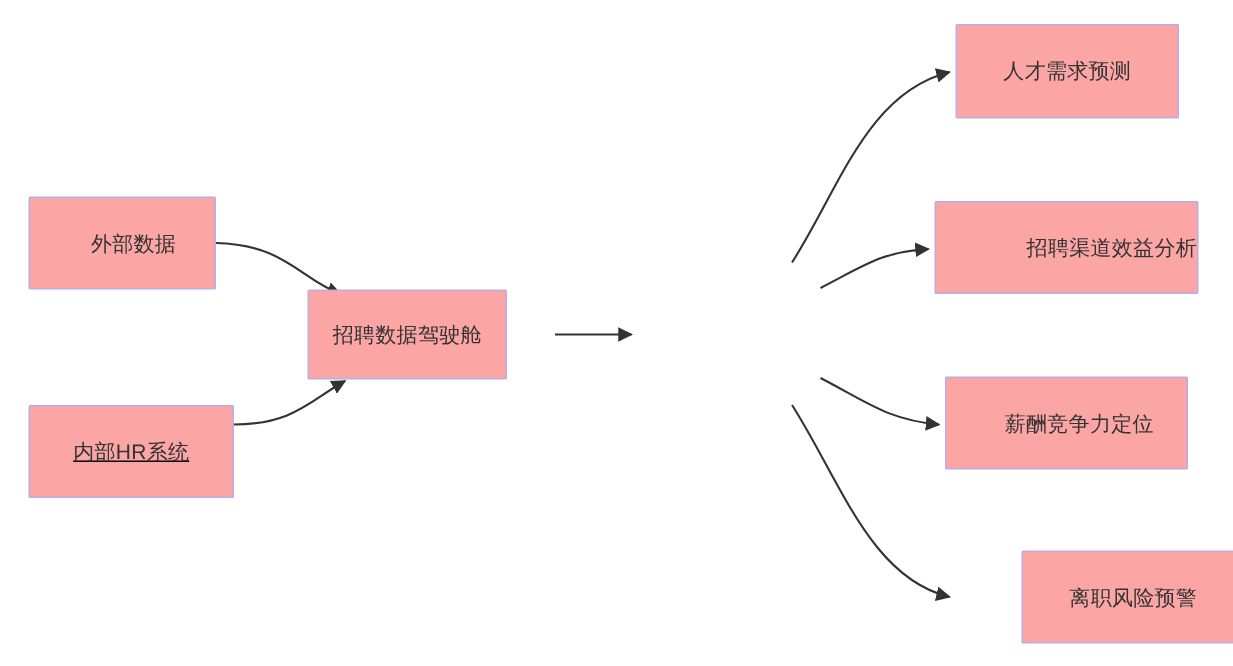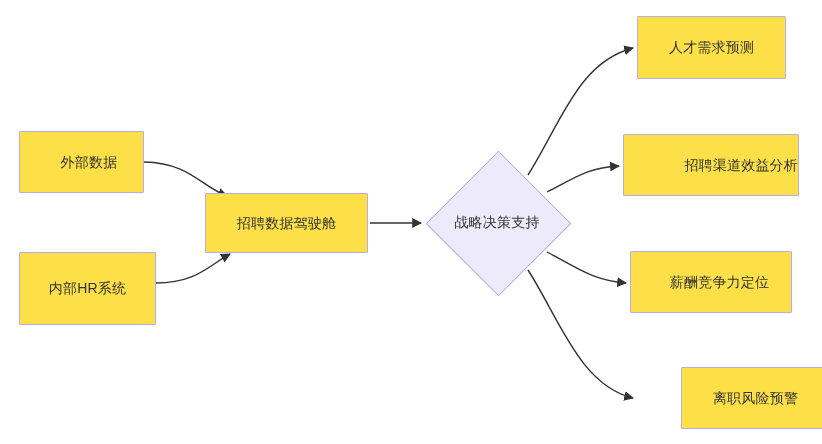--- a/index.html
+++ b/index.html
@@ -26,21 +26,21 @@
     width: 822px;
     height: 444px;
     pointer-events: none;
   }
   .node {
     position: absolute;
     box-sizing: border-box;
     display: flex;
     align-items: center;
     justify-content: center;
-    background: #fde047;
+    background: #fca5a5;
     border: 1px solid #B9ACE9;
     border-radius: 1px;
   }
   .node-label {
     font-size: 14px;
     line-height: 1.2;
     color: #333333;
     letter-spacing: 0.2px;
     white-space: nowrap;
     text-align: center;
@@ -86,32 +86,28 @@
         <path d="M 547 192 C 578 176, 588 168, 619 166" fill="none" stroke="#333333" stroke-width="1.4" marker-end="url(#arrowhead)"></path>
         <path d="M 547 252 C 578 268, 592 280, 626 283" fill="none" stroke="#333333" stroke-width="1.4" marker-end="url(#arrowhead)"></path>
         <path d="M 528 270 C 560 320, 580 385, 633 398" fill="none" stroke="#333333" stroke-width="1.4" marker-end="url(#arrowhead)"></path>
       </g>
   </svg>
 
   <div class="node" id="node-external-data" style="left: 19px; top: 131px; width: 125px; height: 62px; padding-left: 15px;">
     <span class="node-label">外部数据</span>
   </div>
 
-  <div class="node" id="node-internal-hr-system" style="left: 19px; top: 252px; width: 137px; height: 73px;">
+  <div class="node" id="node-internal-hr-system" style="left: 19px; top: 270px; width: 137px; height: 62px; text-decoration: underline;">
     <span class="node-label">内部HR系统</span>
   </div>
 
-  <div class="node" id="node-recruitment-data-cockpit" style="left: 205px; top: 193px; width: 163px; height: 60px;">
+  <div class="node" id="node-recruitment-data-cockpit" style="left: 205px; top: 193px; width: 133px; height: 60px;">
     <span class="node-label">招聘数据驾驶舱</span>
   </div>
 
-  <div class="node diamond" id="node-strategic-decision-support" style="left: 425px; top: 151px; width: 144px; height: 143px;">
-    <span class="diamond-shape"></span>
-    <span class="node-label">战略决策支持</span>
-  </div>
 
   <div class="node" id="node-talent-demand-forecast" style="left: 637px; top: 16px; width: 149px; height: 63px;">
     <span class="node-label">人才需求预测</span>
   </div>
 
   <div class="node" id="node-channel-effectiveness-analysis" style="left: 623px; top: 134px; width: 176px; height: 62px; justify-content: flex-end;">
     <span class="node-label">招聘渠道效益分析</span>
   </div>
 
   <div class="node" id="node-compensation-competitiveness" style="left: 630px; top: 251px; width: 162px; height: 62px; padding-left: 17px;">

